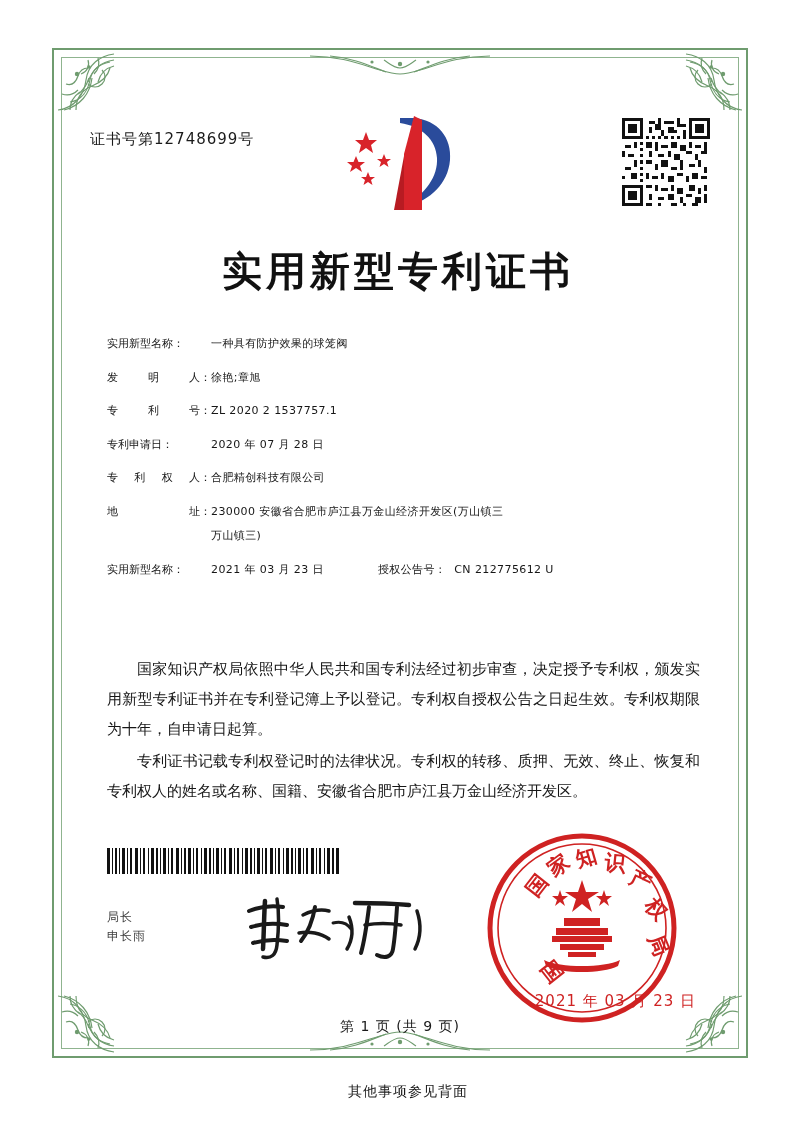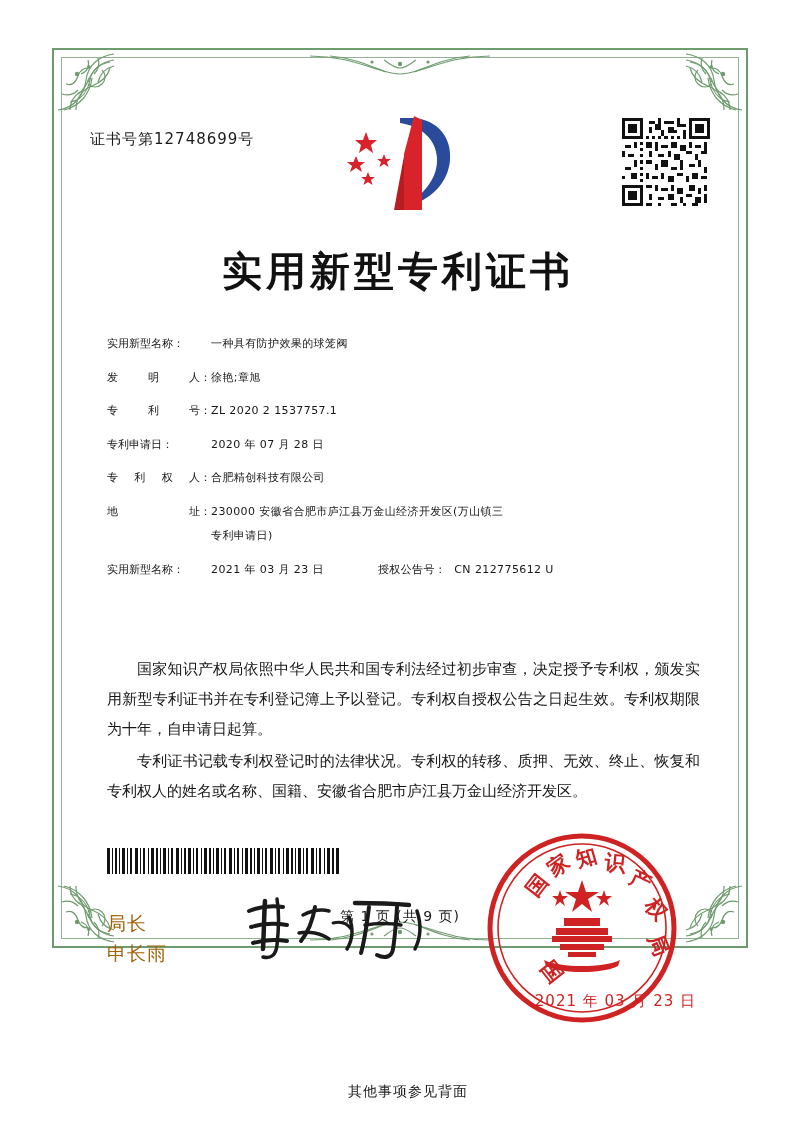--- a/index.html
+++ b/index.html
@@ -15,21 +15,21 @@
     position: relative;
     overflow: hidden;
   }
 
   
   .certificate {
     position: absolute;
     left: 52px;
     top: 48px;
     width: 696px;
-    height: 900px;
+    height: 1010px;
     box-sizing: border-box;
   }
   .frame-outer {
     position: absolute;
     inset: 0;
     border: 2px solid #6f9c6f;
     box-sizing: border-box;
   }
   .frame-inner {
     position: absolute;
@@ -183,23 +183,23 @@
     width: 232px;
     height: 26px;
   }
   .barcode svg { display:block; width:100%; height:100%; }
 
   
   .sign-block {
     position: absolute;
     left: 55px;
     top: 860px;
-    font-size: 19px;
+    font-size: 12px;
     line-height: 1.6;
-    color: #a16207;
+    color: #404040;
   }
   .sign-block div { letter-spacing: 1px; }
 
   .handwriting {
     position: absolute;
     left: 185px;
     top: 845px;
     width: 200px;
     height: 75px;
   }
@@ -528,21 +528,21 @@
         <div class="field-value">合肥精创科技有限公司</div>
       </div>
 
       <div class="field-row">
         <div class="field-label spread">
           <span>地</span>
           <span>址：</span>
         </div>
         <div class="field-value">
           <span>230000 安徽省合肥市庐江县万金山经济开发区(万山镇三</span>
-          <span class="sub-line">专利申请日)</span>
+          <span class="sub-line">万山镇三)</span>
         </div>
       </div>
 
       <div class="field-row inline-two">
         <div class="field-label">实用新型名称：</div>
         <div class="field-value">
           <span>2021 年 03 月 23 日</span>
           <span class="second-label">授权公告号：</span>
           <span class="second-value">CN 212775612 U</span>
         </div>

